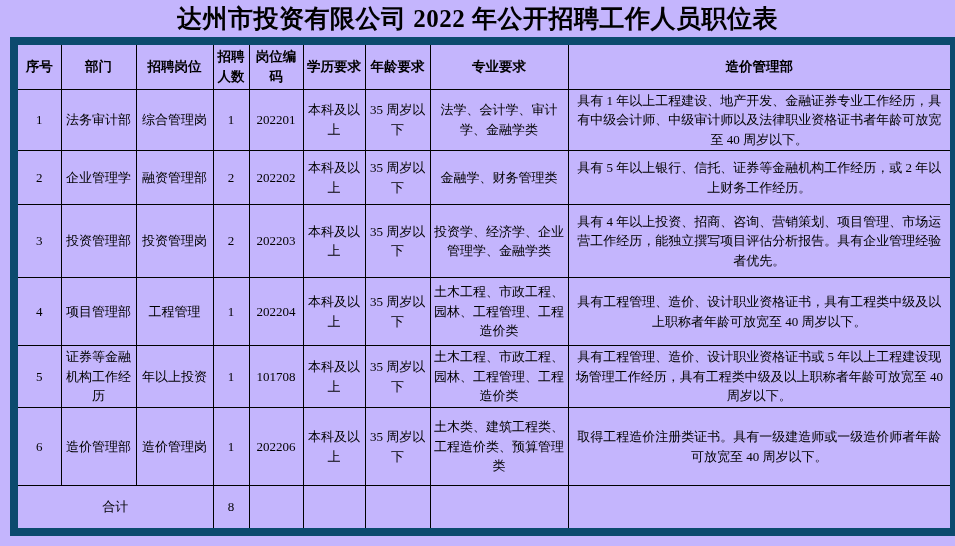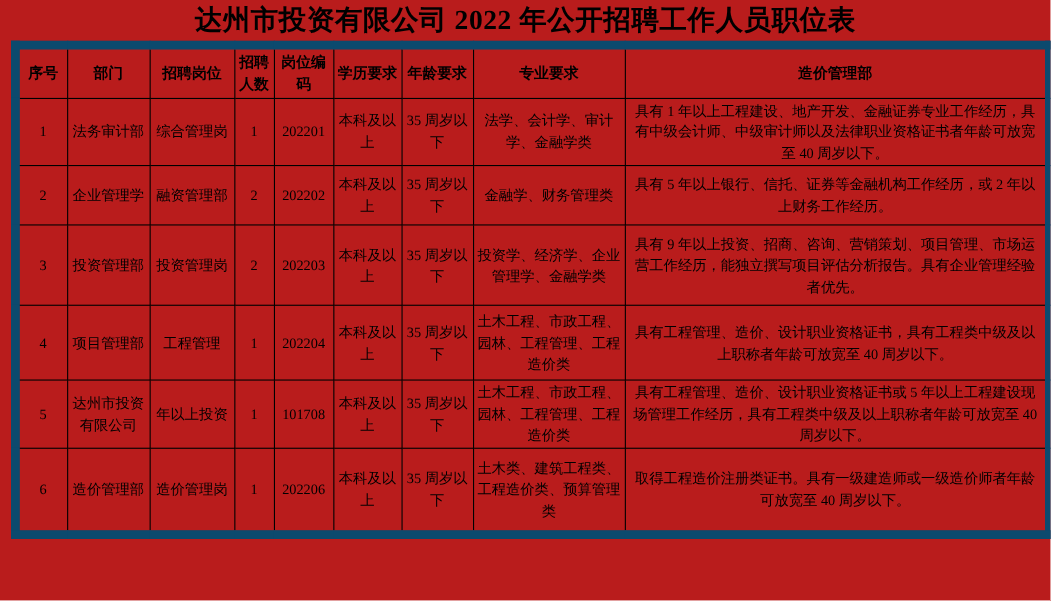--- a/index.html
+++ b/index.html
@@ -9,21 +9,21 @@
     width: 955px;
     height: 546px;
     overflow: hidden;
     font-family: "Liberation Serif", "DejaVu Serif", serif;
     color: #000;
   }
   .page {
     width: 955px;
     height: 546px;
     position: relative;
-    background: #b91c1c;
+    background: #c4b5fd;
   }
   .title {
     margin: 0;
     padding-top: 4px;
     height: 33px;
     text-align: center;
     font-size: 25px;
     font-weight: bold;
     letter-spacing: 0.5px;
     line-height: 1.2;
@@ -120,51 +120,60 @@
       </tr>
       <tr class="r2">
         <td>3</td>
         <td>投资管理部</td>
         <td>投资管理岗</td>
         <td>2</td>
         <td>202203</td>
         <td>本科及以上</td>
         <td>35 周岁以下</td>
         <td>投资学、经济学、企业管理学、金融学类</td>
-        <td class="req">具有 9 年以上投资、招商、咨询、营销策划、项目管理、市场运营工作经历，能独立撰写项目评估分析报告。具有企业管理经验者优先。</td>
+        <td class="req">具有 4 年以上投资、招商、咨询、营销策划、项目管理、市场运营工作经历，能独立撰写项目评估分析报告。具有企业管理经验者优先。</td>
       </tr>
       <tr class="r3">
         <td>4</td>
         <td>项目管理部</td>
         <td>工程管理</td>
         <td>1</td>
         <td>202204</td>
         <td>本科及以上</td>
         <td>35 周岁以下</td>
         <td>土木工程、市政工程、园林、工程管理、工程造价类</td>
         <td class="req">具有工程管理、造价、设计职业资格证书，具有工程类中级及以上职称者年龄可放宽至 40 周岁以下。</td>
       </tr>
       <tr class="r4">
         <td>5</td>
-        <td>达州市投资有限公司</td>
+        <td>证券等金融机构工作经历</td>
         <td>年以上投资</td>
         <td>1</td>
         <td>101708</td>
         <td>本科及以上</td>
         <td>35 周岁以下</td>
         <td>土木工程、市政工程、园林、工程管理、工程造价类</td>
         <td class="req">具有工程管理、造价、设计职业资格证书或 5 年以上工程建设现场管理工作经历，具有工程类中级及以上职称者年龄可放宽至 40 周岁以下。</td>
       </tr>
       <tr class="r5">
         <td>6</td>
         <td>造价管理部</td>
         <td>造价管理岗</td>
         <td>1</td>
         <td>202206</td>
         <td>本科及以上</td>
         <td>35 周岁以下</td>
         <td>土木类、建筑工程类、工程造价类、预算管理类</td>
         <td class="req">取得工程造价注册类证书。具有一级建造师或一级造价师者年龄可放宽至 40 周岁以下。</td>
       </tr>
+      <tr class="ftr">
+        <td colspan="3">合计</td>
+        <td>8</td>
+        <td></td>
+        <td></td>
+        <td></td>
+        <td></td>
+        <td></td>
+      </tr>
     </tbody>
   </table>
 
 </div>
 
 </body></html>

